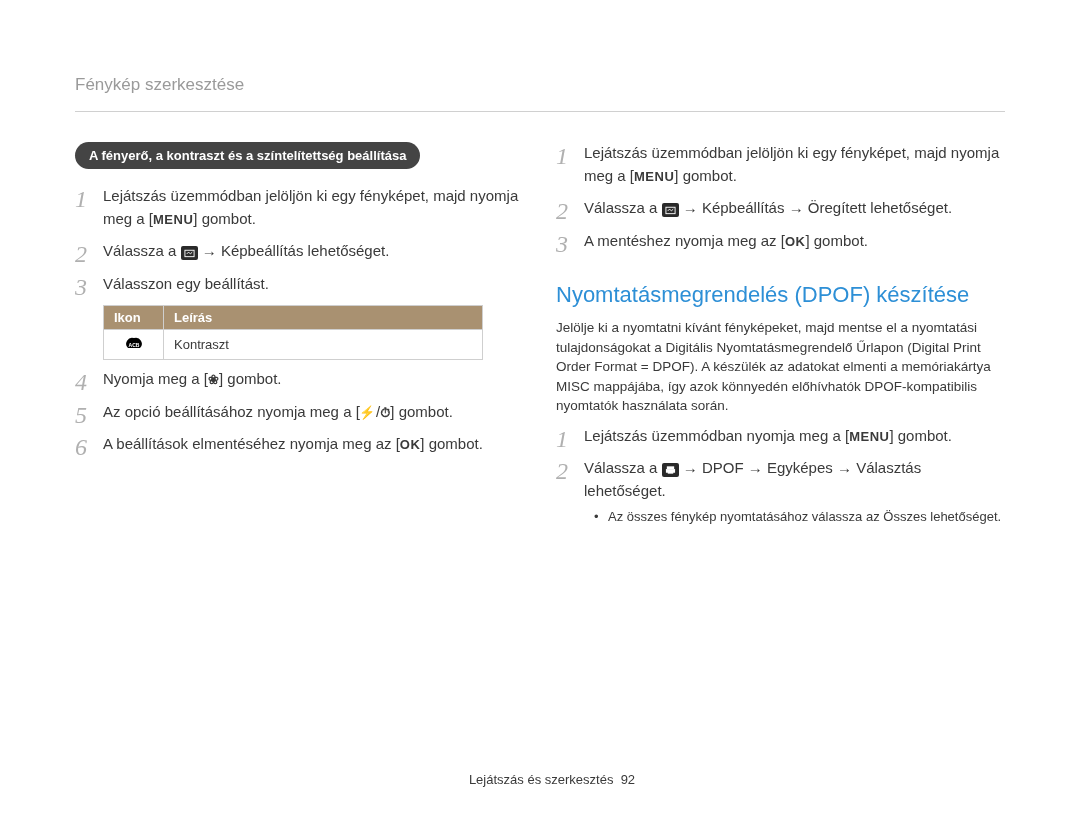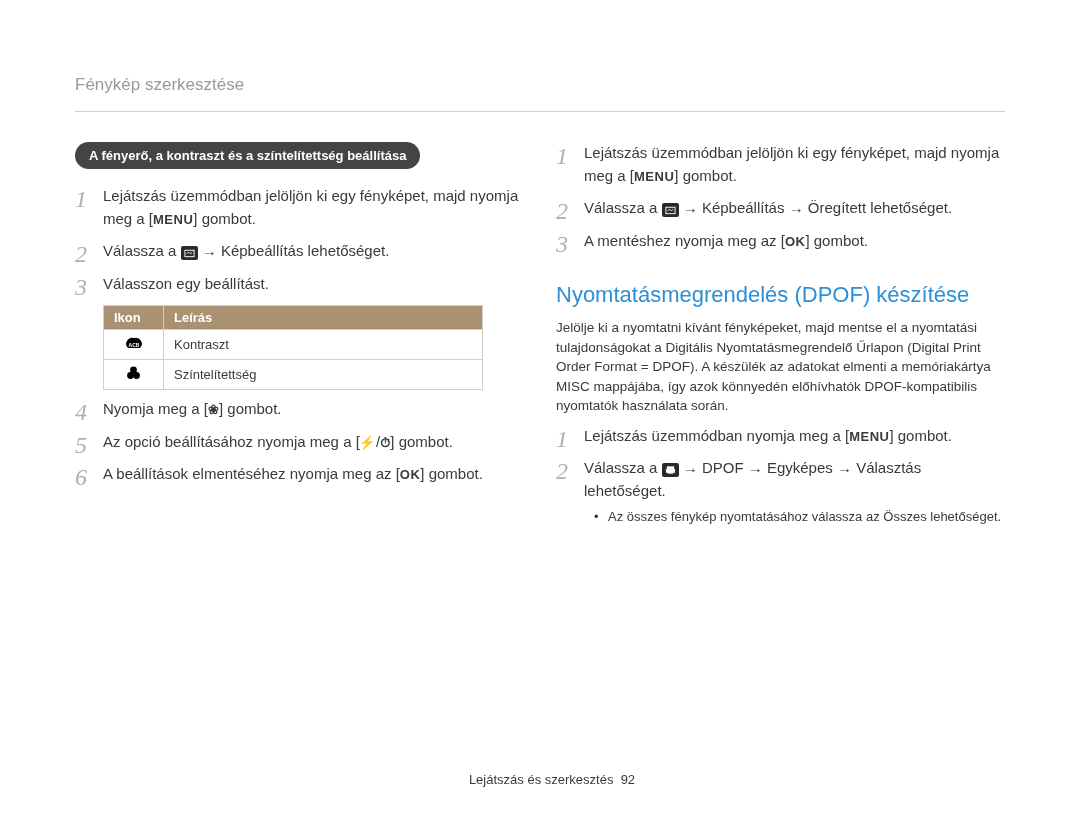--- a/index.html
+++ b/index.html
@@ -175,32 +175,20 @@
         <td class="iconcell">
           <span class="tbl-icon contrast">
             <svg viewBox="0 0 18 14">
                   <path d="M9 2 A6 6 0 0 0 3 12 L15 12 A6 6 0 0 0 9 2 Z" fill="#000"></path>
                   <text x="9" y="11" font-size="5" fill="#fff" text-anchor="middle" font-family="Arial" font-weight="bold">ACB</text>
                 </svg>
           </span>
         </td>
         <td>Kontraszt</td>
       </tr>
-      <tr>
-        <td class="iconcell">
-          <span class="tbl-icon saturation">
-            <svg viewBox="0 0 15 14">
-                  <circle cx="7.5" cy="4" r="3.4" fill="#000"></circle>
-                  <circle cx="4.5" cy="9.5" r="3.4" fill="#000"></circle>
-                  <circle cx="10.5" cy="9.5" r="3.4" fill="#000"></circle>
-                </svg>
-          </span>
-        </td>
-        <td>Színtelítettség</td>
-      </tr>
     </tbody>
       </table>
 
     <ol class="steps">
       <li>
         <span class="num">4</span>
         <span>Nyomja meg a [</span><span class="glyph">❀</span><span>] gombot.</span>
       </li>
       <li>
         <span class="num">5</span>

